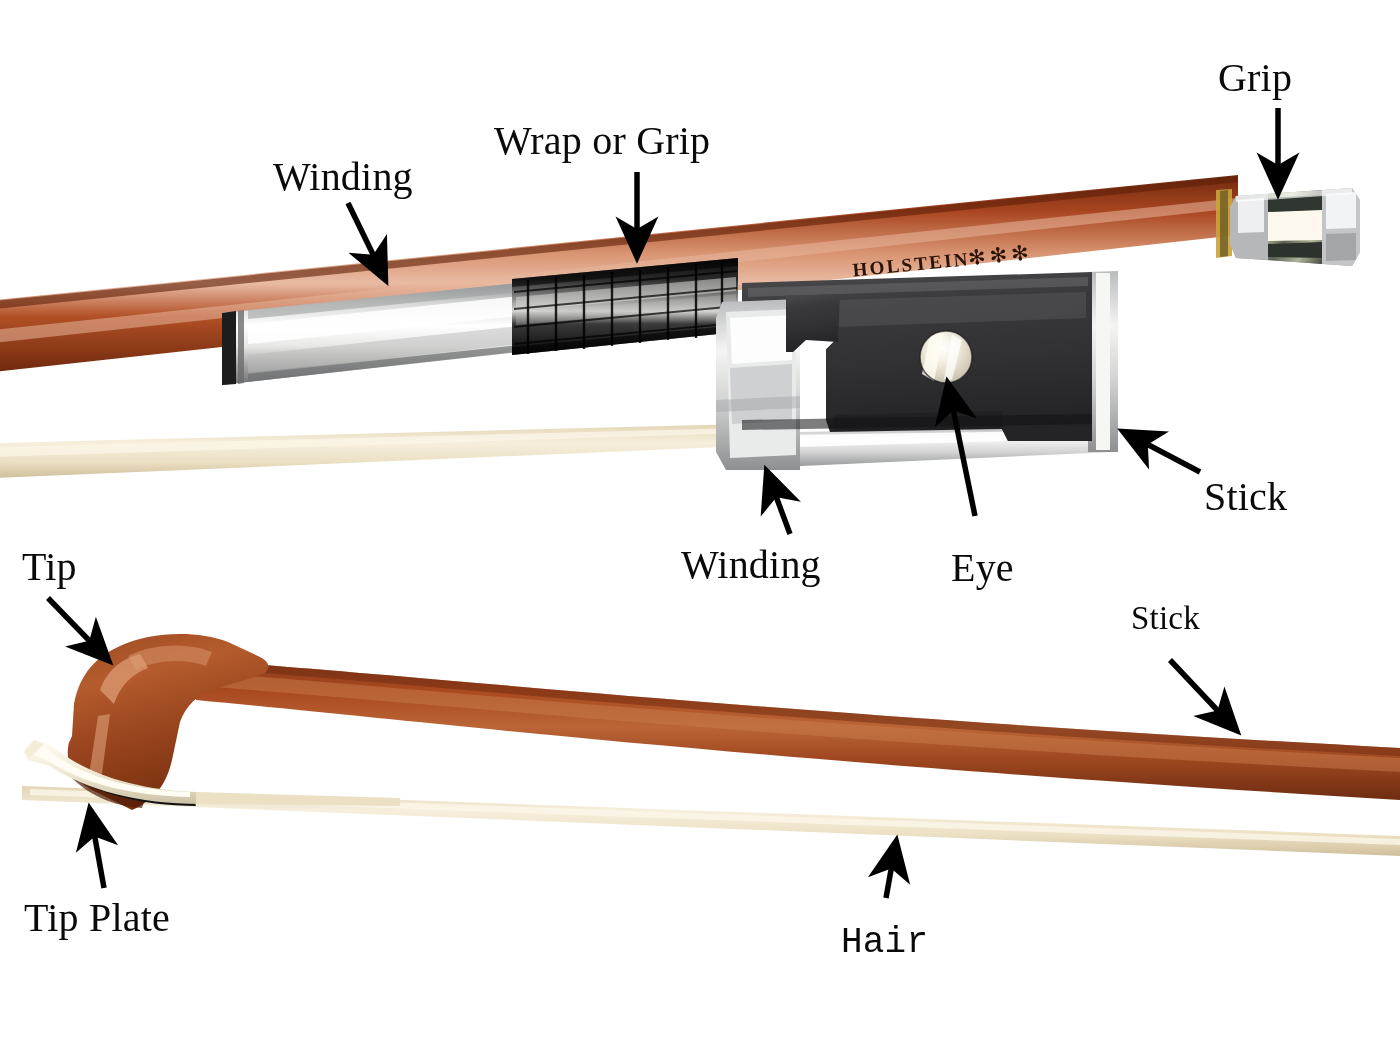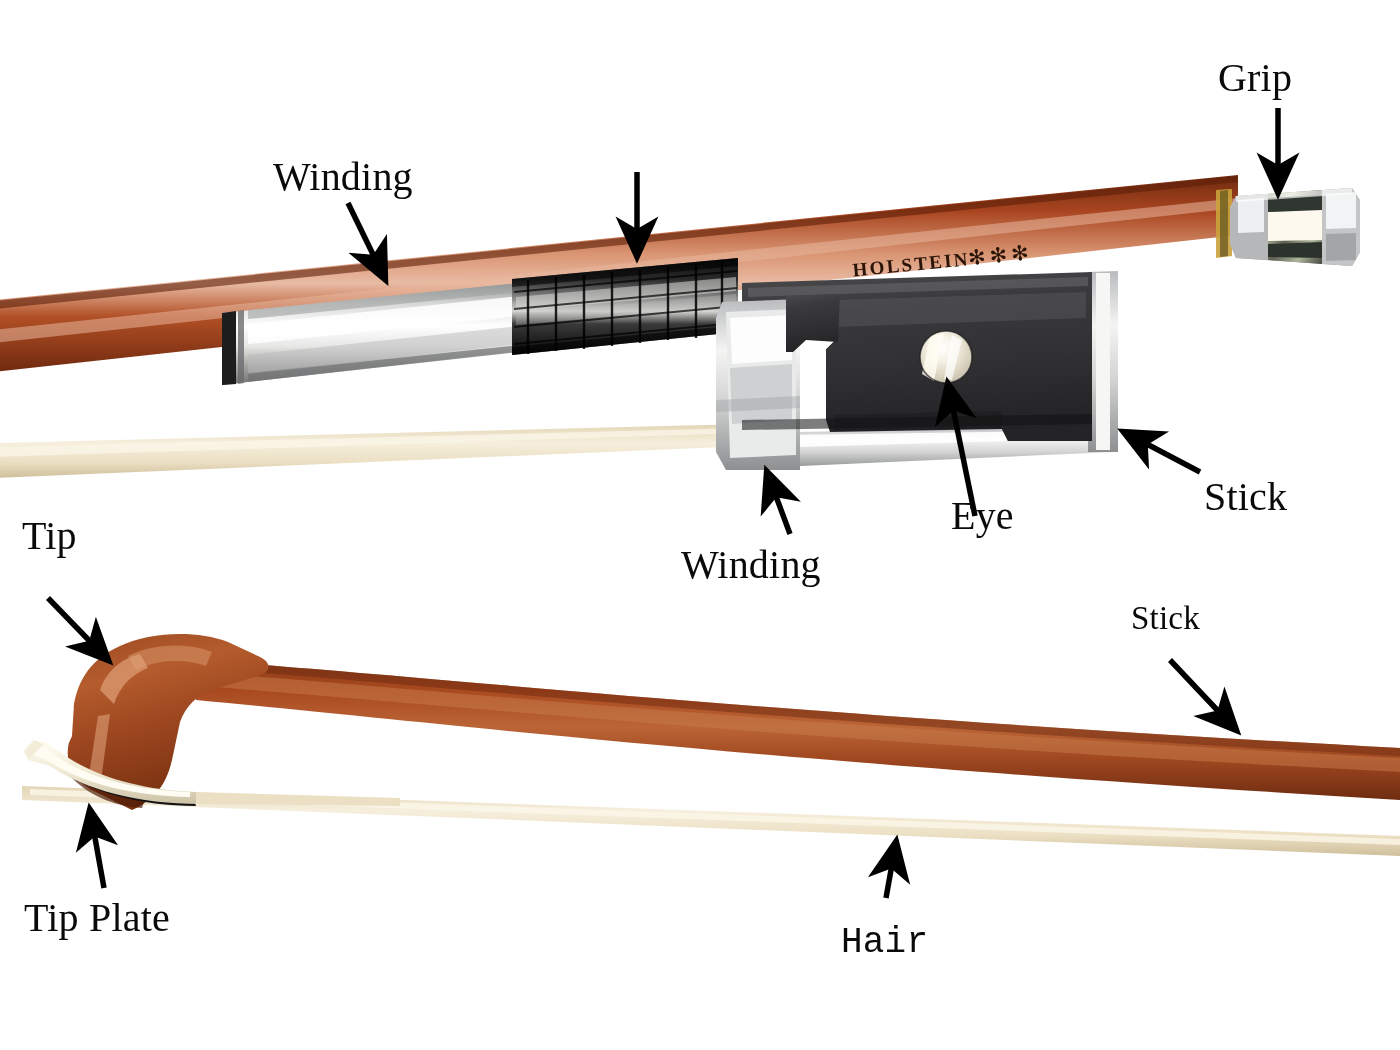--- a/index.html
+++ b/index.html
@@ -297,22 +297,23 @@
     <line x1="975" y1="516" x2="948" y2="384"></line>
     <line x1="790" y1="534" x2="767" y2="472"></line>
     <line x1="48" y1="598" x2="108" y2="660"></line>
     <line x1="1170" y1="660" x2="1236" y2="730"></line>
     <line x1="104" y1="888" x2="90" y2="810"></line>
     <line x1="886" y1="898" x2="896" y2="842"></line>
   </g>
 </svg>
 
 <div class="lbl" style="left:1218px;top:58px;font-size:40px;">Grip</div>
+<div class="lbl" style="left:494px;top:121px;font-size:40px;">Wrap or Grip</div>
 <div class="lbl" style="left:273px;top:157px;font-size:40px;text-align:center;">Winding</div>
 <div class="lbl" style="left:1204px;top:477px;font-size:40px;">Stick</div>
-<div class="lbl" style="left:951px;top:496px;font-size:40px;">Eye</div>
+<div class="lbl" style="left:951px;top:548px;font-size:40px;">Eye</div>
 <div class="lbl" style="left:681px;top:545px;font-size:40px;">Winding</div>
-<div class="lbl" style="left:22px;top:516px;font-size:40px;">Tip</div>
+<div class="lbl" style="left:22px;top:547px;font-size:40px;">Tip</div>
 <div class="lbl" style="left:1131px;top:602px;font-size:33px;">Stick</div>
 <div class="lbl" style="left:24px;top:898px;font-size:40px;font-family:Liberation Serif, serif;">Tip Plate</div>
 <div class="lbl" style="left:841px;top:925px;font-size:36px;font-family:Liberation Mono, monospace;">Hair</div>
 
 </div>
 
 </body></html>

